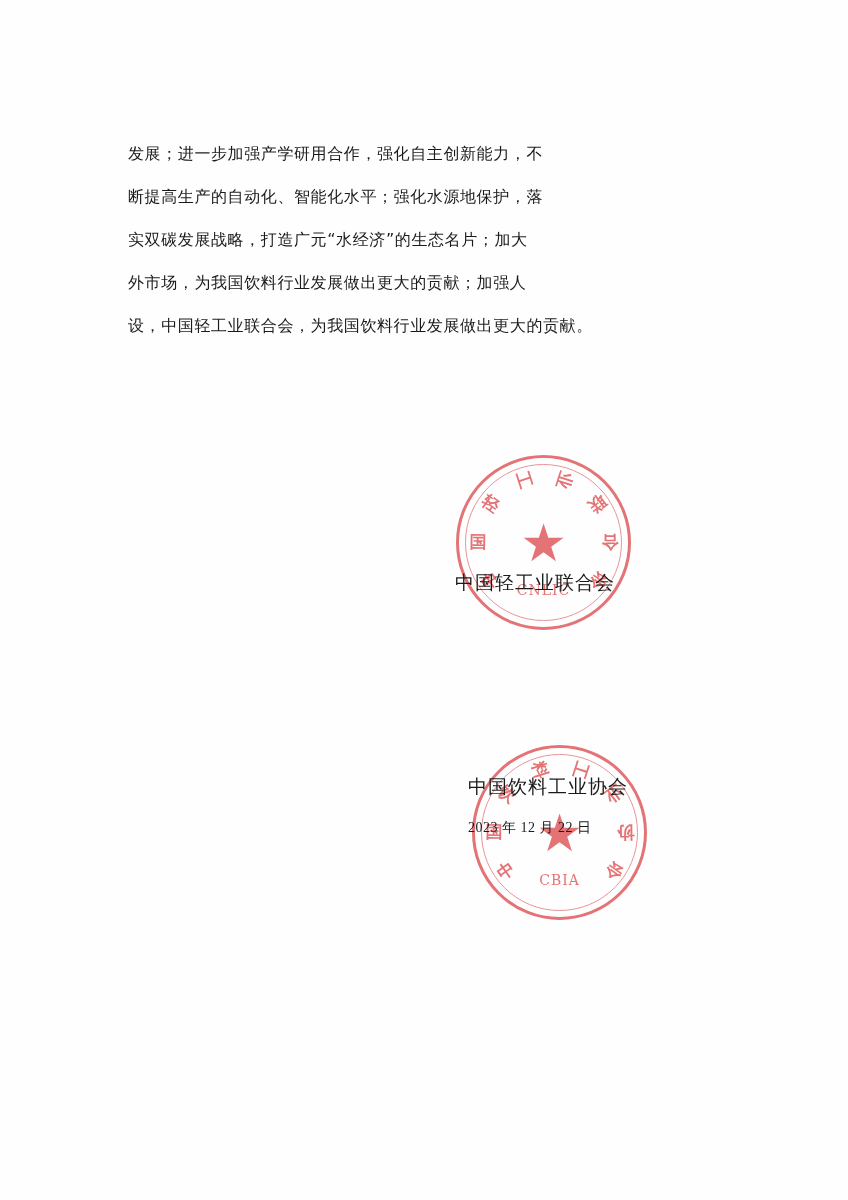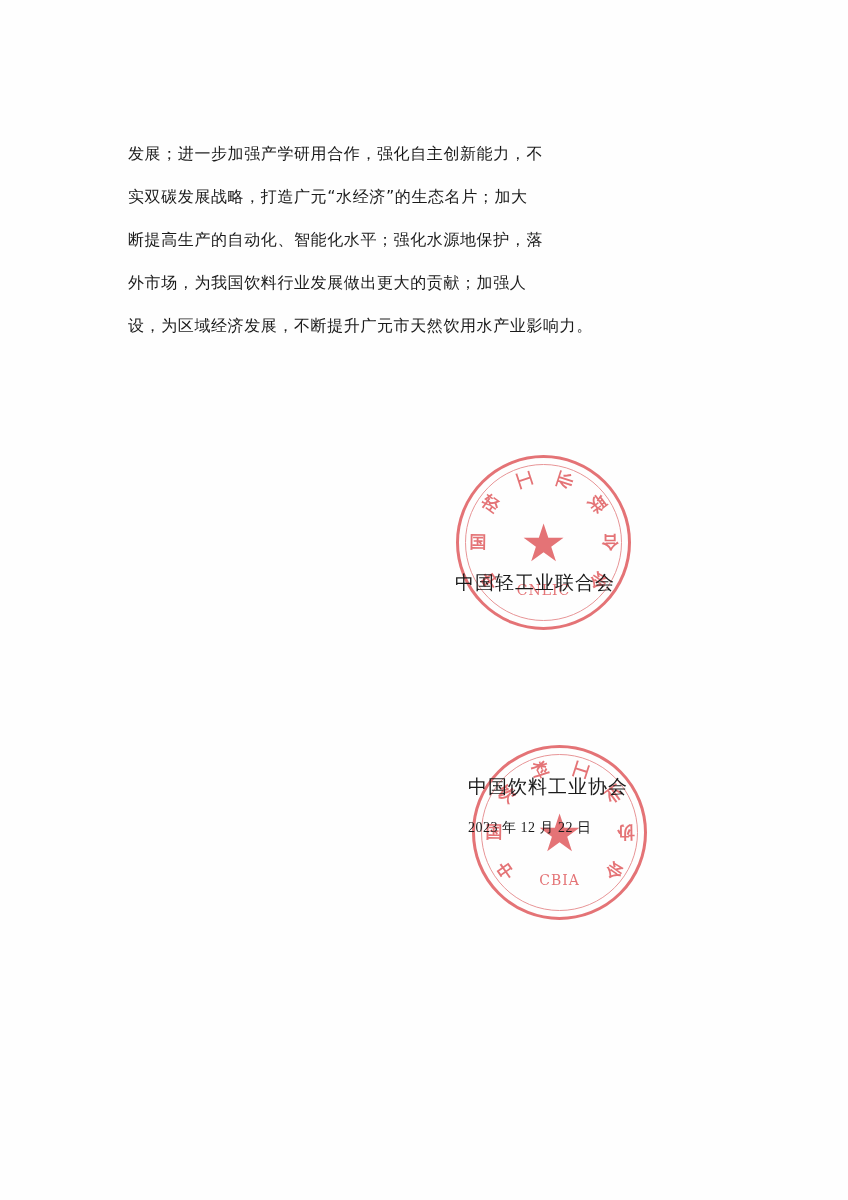--- a/index.html
+++ b/index.html
@@ -131,24 +131,24 @@
     letter-spacing: 0.5px;
   }
 </style>
 </head>
 <body>
 
 <div class="page">
 
   <div class="doc-body">
     <div class="doc-line">发展；进一步加强产学研用合作，强化自主创新能力，不</div>
+    <div class="doc-line">断提高生产的自动化、智能化水平；强化水源地保护，落</div>
     <div class="doc-line">实双碳发展战略，打造广元“水经济”的生态名片；加大</div>
-    <div class="doc-line">断提高生产的自动化、智能化水平；强化水源地保护，落</div>
     <div class="doc-line">外市场，为我国饮料行业发展做出更大的贡献；加强人</div>
-    <div class="doc-line">设，为区域经济发展，不断提升广元市天然饮用水产业影响力。</div>
+    <div class="doc-line">设，中国轻工业联合会，为我国饮料行业发展做出更大的贡献。</div>
   </div>
 
   <div class="seal" id="seal-clii">
     <div class="inner-ring"></div>
     <div class="ring-text">
         <span style="font-size: 17px; transform: rotate(-125deg) translate(0px, -66px) rotate(90deg) translate(-50%, -50%);">中</span>
         <span style="font-size: 17px; transform: rotate(-89.2857deg) translate(0px, -66px) rotate(90deg) translate(-50%, -50%);">国</span>
         <span style="font-size: 17px; transform: rotate(-53.5714deg) translate(0px, -66px) rotate(90deg) translate(-50%, -50%);">轻</span>
         <span style="font-size: 17px; transform: rotate(-17.8571deg) translate(0px, -66px) rotate(90deg) translate(-50%, -50%);">工</span>
         <span style="font-size: 17px; transform: rotate(17.8571deg) translate(0px, -66px) rotate(90deg) translate(-50%, -50%);">业</span>

